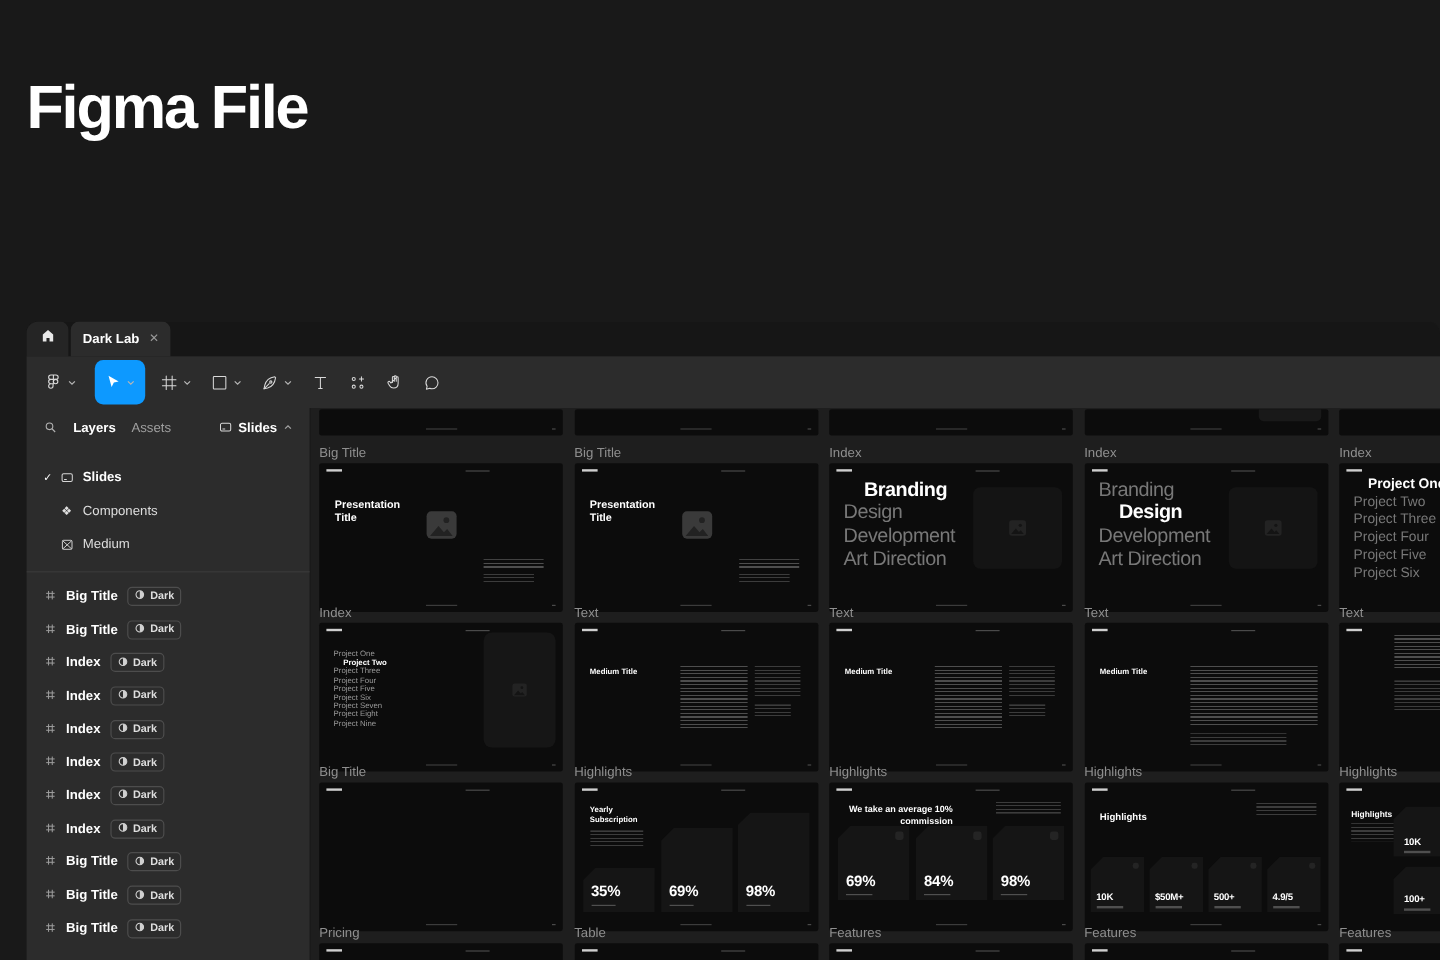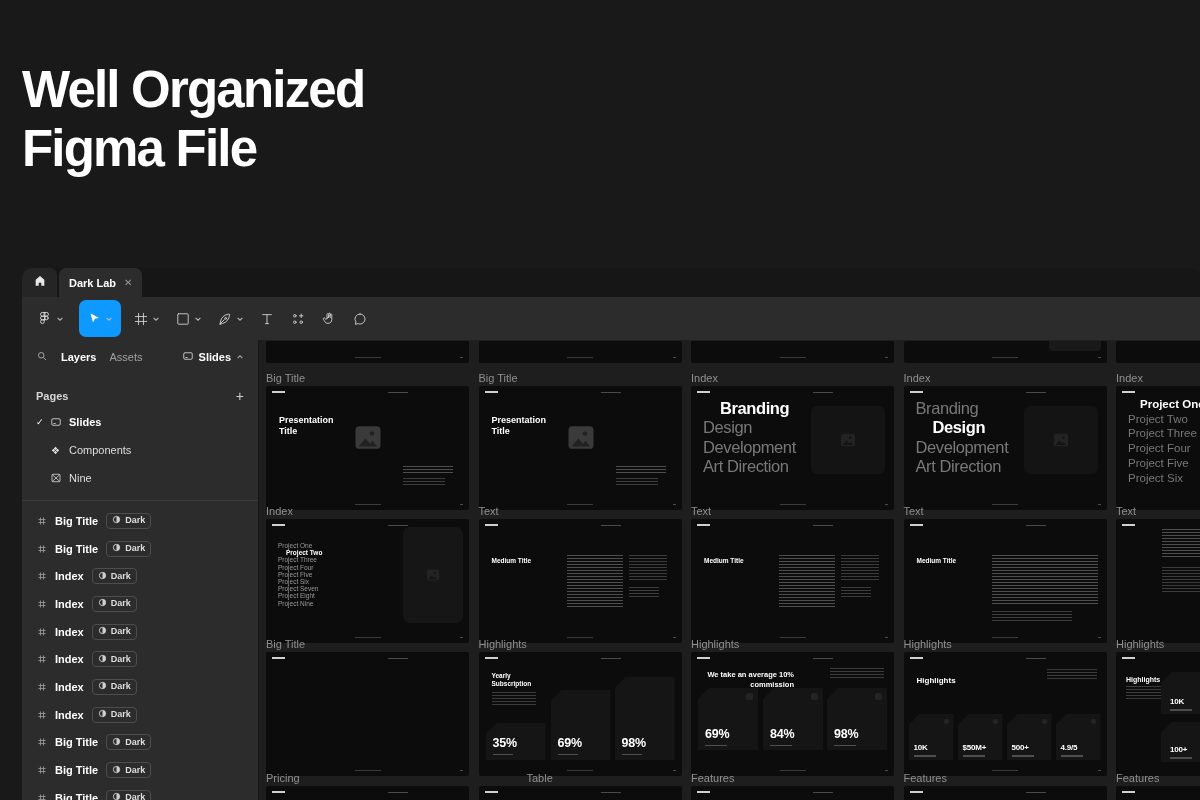--- a/index.html
+++ b/index.html
@@ -72,21 +72,20 @@
   .ncard{position:absolute;background:#151515;clip-path:polygon(0 11px,11px 0,100% 0,100% 100%,0 100%)}
   .pc{position:absolute;left:7px;bottom:10px;font-weight:700;color:#fff;letter-spacing:-0.2px}
   .pl{position:absolute;left:7px;bottom:5px;height:1.5px;background:#4f4f4f}
   .hd{position:absolute;color:#fff;font-weight:700}
   .cicon{position:absolute;right:5px;top:5px;background:#242424;border-radius:2px}
 </style>
 </head>
 <body>
 
 <div class="hero">
-  <div>Well Organized</div>
   <div>Figma File</div>
 </div>
 
 <div class="window">
   <div class="tabbar">
     <div class="home-tab">
       <span>
         <svg width="14" height="14" viewBox="0 0 24 24">
             <path d="M12 3.6l7.4 6.3V20h-5.2v-5.2h-4.4V20H4.6V9.9z" fill="#e8e8e8"></path>
           </svg>
@@ -212,24 +211,20 @@
                 <rect x="3.5" y="5.5" width="17" height="13" rx="2.5"></rect>
                 <path d="M6.8 15h4.5"></path>
               </svg></span>
           <span>Slides</span>
           <span><svg width="8" height="8" viewBox="0 0 10 10" fill="none" stroke="#a5a5a5" stroke-width="1.3">
                 <path d="M2 6.5l3-3 3 3"></path>
               </svg></span>
         </span>
       </div>
       <div class="pages">
-        <div class="pages-head">
-          <span class="pages-title">Pages</span>
-          <span style="color:#cfcfcf;font-size:14px;font-weight:400">+</span>
-        </div>
         <div id="pages-items">
             <div class="page-item selected">
               <span class="check">✓</span>
               <span class="pic">
                 <svg width="12" height="12" viewBox="0 0 24 24" fill="none" stroke="#d8d8d8" stroke-width="1.7">
                   <rect x="3.5" y="5.5" width="17" height="13" rx="2.5"></rect>
                   <path d="M6.8 15h4.5"></path>
                 </svg>
               </span>
               <span class="plabel">Slides</span>
@@ -242,21 +237,21 @@
               <span class="plabel">Components</span>
             </div>
             <div class="page-item">
               <span class="check"></span>
               <span class="pic">
                 <svg width="12" height="12" viewBox="0 0 24 24" fill="none" stroke="#d8d8d8" stroke-width="1.6">
                   <rect x="4" y="4.5" width="16" height="15" rx="2"></rect>
                   <path d="M4.5 5.2l15 13.8M19.5 5.2l-15 13.8"></path>
                 </svg>
               </span>
-              <span class="plabel">Nine</span>
+              <span class="plabel">Medium</span>
             </div>
           </div>
       </div>
       <div class="divider"></div>
       <div class="layers" id="layers-list">
           <div class="layer-row">
             <span><svg width="10" height="10" viewBox="0 0 24 24" fill="none" stroke="#9e9e9e" stroke-width="2">
                 <path d="M8.3 3.5v17M15.7 3.5v17M3.5 8.3h17M3.5 15.7h17"></path>
               </svg></span>
             <span class="layer-label">Big Title</span>
@@ -658,21 +653,21 @@
           <div class="ncard" style="left:45px;top:70px;width:95px;height:40px">
             <span class="pc" style="font-size:8px;left:9px;bottom:8px">100+</span>
             <span class="pl" style="left:9px;width:22px;bottom:3.5px;height:1.2px"></span>
           </div>
         </div>
         <div class="slide-label" style="left: 7px; top: 432px;">Pricing</div>
         <div class="slide t-top-sliver" style="left: 7px; top: 446px;">
           <div class="abs head-l"></div>
           <div class="abs head-r"></div>
         </div>
-        <div class="slide-label" style="left: 219.5px; top: 432px; margin-left: 48px;">Table</div>
+        <div class="slide-label" style="left: 219.5px; top: 432px;">Table</div>
         <div class="slide t-top-sliver" style="left: 219.5px; top: 446px;">
           <div class="abs head-l"></div>
           <div class="abs head-r"></div>
         </div>
         <div class="slide-label" style="left: 432px; top: 432px;">Features</div>
         <div class="slide t-top-sliver" style="left: 432px; top: 446px;">
           <div class="abs head-l"></div>
           <div class="abs head-r"></div>
         </div>
         <div class="slide-label" style="left: 644.5px; top: 432px;">Features</div>

